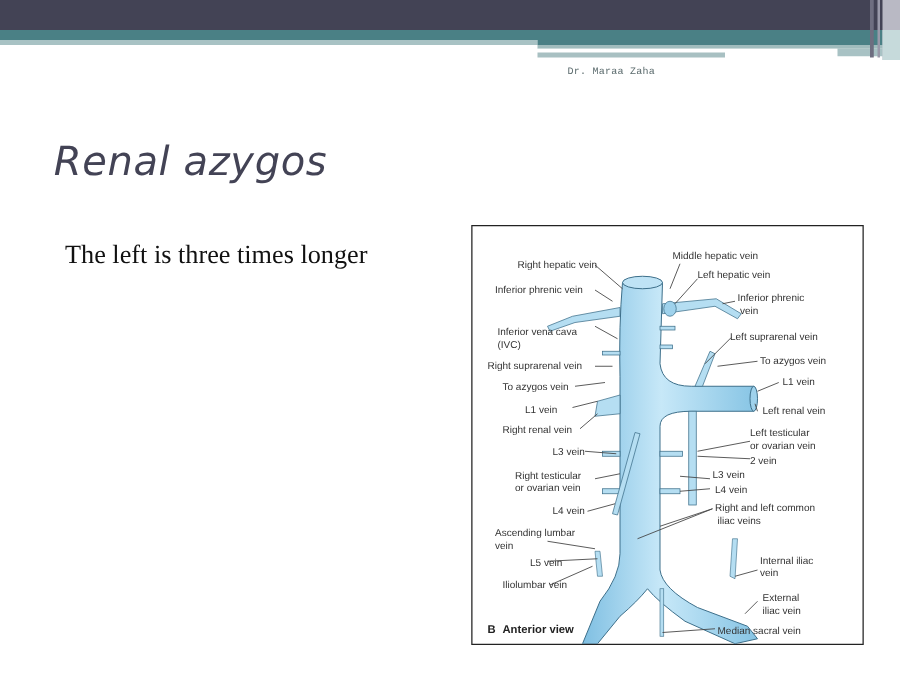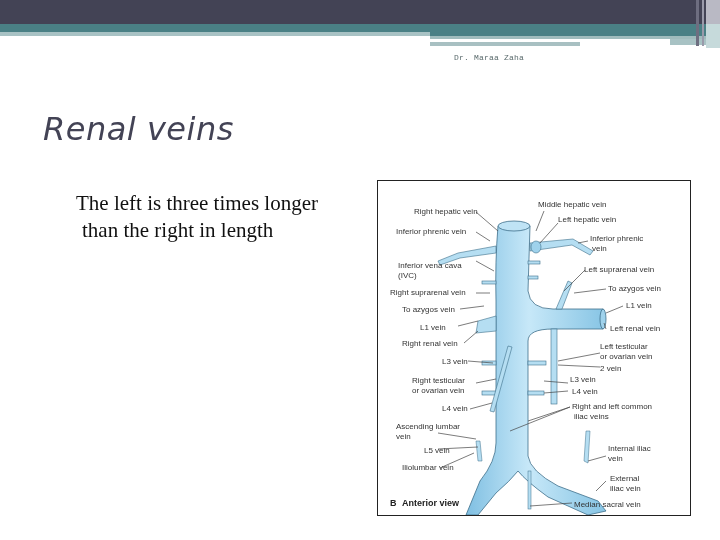--- a/index.html
+++ b/index.html
@@ -11,21 +11,21 @@
     .bar-a { position:absolute; left:430px; top:36px; width:290px; height:3px; background:#a0bcbd; }
     .bar-w { position:absolute; left:430px; top:39px; width:240px; height:3px; background:#ffffff; }
     .bar-b { position:absolute; left:430px; top:42px; width:150px; height:4px; background:#a8c0c2; }
     .bar-c { position:absolute; left:670px; top:39px; width:40px; height:6px; background:#a8c2c4; }
     .vstripe1 { position:absolute; left:696px; top:0; width:3px; height:46px; background:#6e6e80; }
     .vstripe2 { position:absolute; left:702px; top:0; width:2px; height:46px; background:#9a9aaa; }
     .vstripe3 { position:absolute; left:706px; top:0; width:14px; height:48px; background:#b9b9c4; }
     .vstripe3b { position:absolute; left:706px; top:24px; width:14px; height:24px; background:#c6dadb; }
     .author { position:absolute; left:454px; top:53px; font-family:Liberation Mono, monospace; font-size:8px; color:#5a6a6c; letter-spacing:0.2px; }
     .title { position:absolute; left:43px; top:110px; font-family:"DejaVu Sans", sans-serif; font-style:italic; font-size:32px; color:#434355; letter-spacing:0.5px; }
-    .body-text { position:absolute; left:52px; top:190px; font-family:"Liberation Serif", serif; font-size:21px; line-height:27px; color:#111;margin-left:24px; }
+    .body-text { position:absolute; left:52px; top:190px; font-family:"Liberation Serif", serif; font-size:21px; line-height:27px; color:#111; }
     .body-text .l2 { padding-left:6px; display:block; }
     .figure { position:absolute; left:377px; top:180px; width:312px; height:334px; border:1px solid #222; background:#ffffff; }
     .figure svg { position:absolute; left:0; top:0; }
     .lbl { font-family:"Liberation Sans", sans-serif; font-size:8px; fill:#333; }
     .cap { font-family:"Liberation Sans", sans-serif; font-size:9px; font-weight:bold; fill:#222; }
   </style>
 </head>
 <body>
 
 <div class="topbar"></div>
@@ -36,25 +36,24 @@
 <div class="bar-w"></div>
 <div class="bar-b"></div>
 <div class="bar-c"></div>
 <div class="vstripe1"></div>
 <div class="vstripe2"></div>
 <div class="vstripe3"></div>
 <div class="vstripe3b"></div>
 
 <div class="author">Dr. Maraa Zaha</div>
 
-<div class="title">Renal veins</div>
+<div class="title">Renal azygos</div>
 
 <div class="body-text">
   <span>The left is three times longer</span>
-  <span class="l2">than the right in length</span>
 </div>
 
 <div class="figure">
   <svg width="312" height="334" viewBox="0 0 312 334">
     <defs>
       <linearGradient id="vg" x1="0" x2="1" y1="0" y2="0">
         <stop offset="0" stop-color="#7fbfe2"></stop>
         <stop offset="0.45" stop-color="#c7e8f8"></stop>
         <stop offset="1" stop-color="#86c4e4"></stop>
       </linearGradient>

